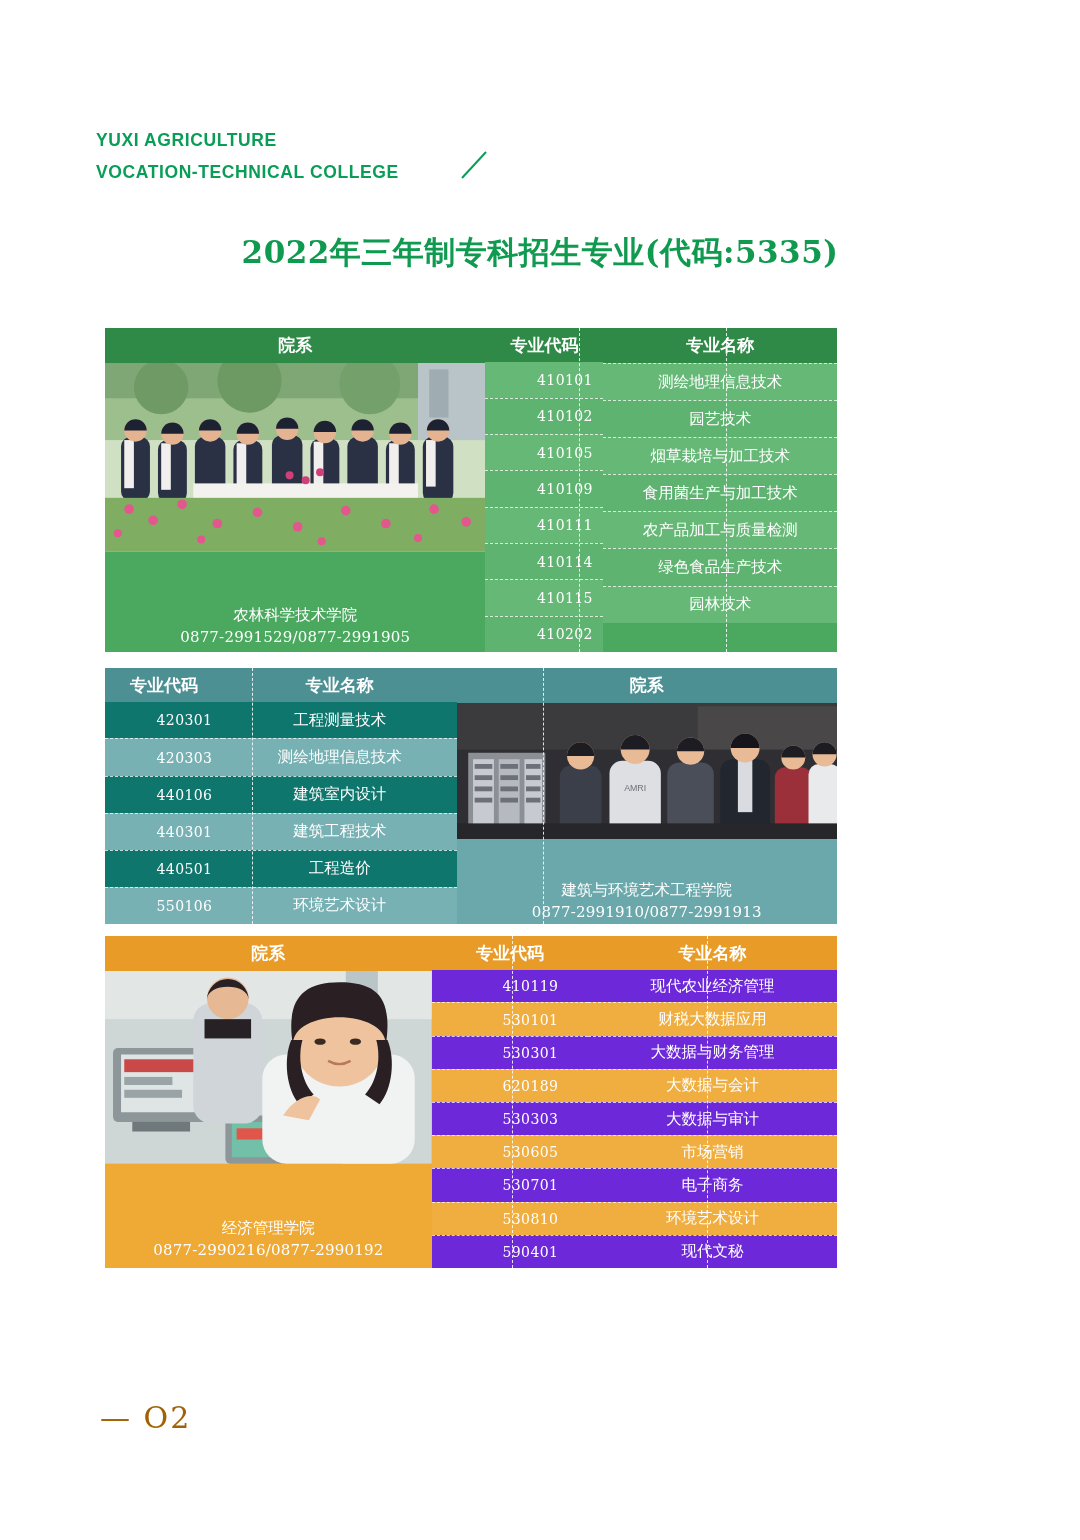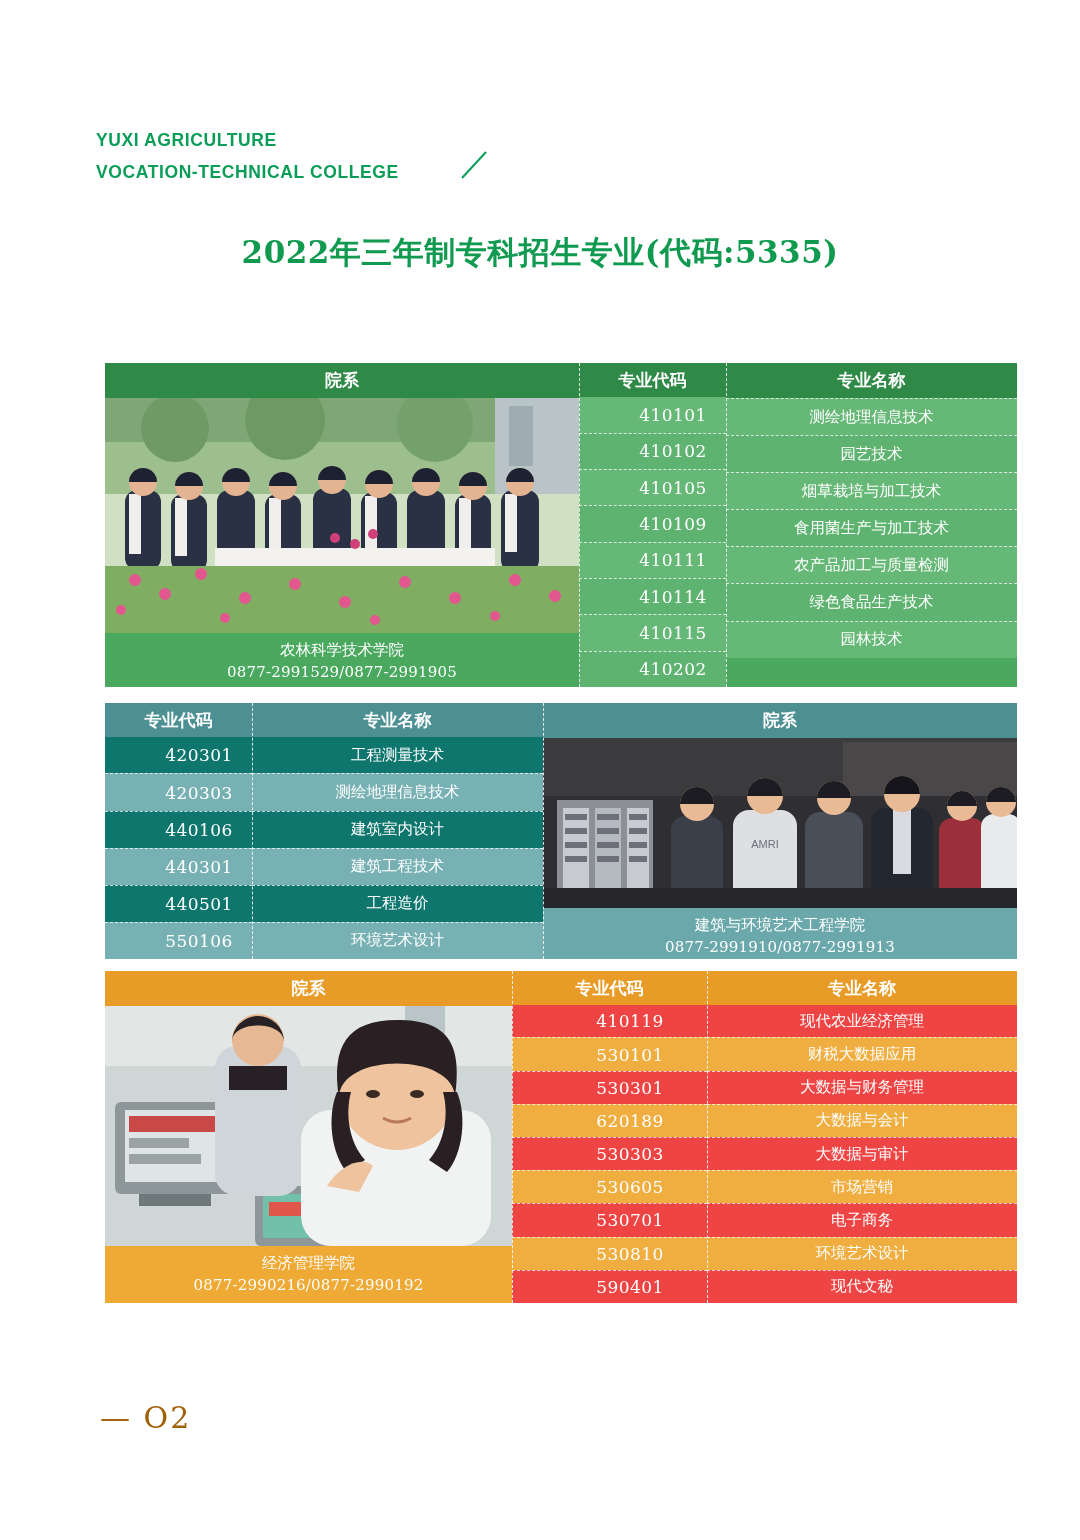--- a/index.html
+++ b/index.html
@@ -43,24 +43,23 @@
     font-family: "DejaVu Serif", serif;
     font-weight: bold;
     font-size: 31px;
     letter-spacing: 0.5px;
   }
 
   
   .block {
     position: absolute;
     left: 105px;
-    width: 912px;
+    width: 732px;
     box-sizing: border-box;
     display: flex;
-    margin-top: 35px;
   }
 
   .col-photo {
     position: relative;
     display: flex;
     flex-direction: column;
   }
   .hdr {
     height: 35px;
     display: flex;
@@ -93,21 +92,21 @@
     flex-direction: column;
   }
   .cell {
     display: flex;
     align-items: center;
     justify-content: center;
     color: #ffffff;
     font-size: 15.5px;
     font-family: "DejaVu Sans", sans-serif;
   }
-  .cell.code { font-family: "DejaVu Serif", serif; font-size: 17px; letter-spacing: .4px; padding-left: 41px;}
+  .cell.code { font-family: "DejaVu Serif", serif; font-size: 14px; letter-spacing: .4px; padding-left: 41px;}
 
   
   .dashed-v {
     position: absolute;
     top: 0;
     bottom: 0;
     border-left: 1px dashed rgba(255,255,255,0.85);
   }
   .dashed-h {
     border-top: 1px dashed rgba(255,255,255,0.75);
@@ -121,21 +120,21 @@
 
   
   #block2 { top: 668px; height: 256px; background: #6aa8ab; }
   #block2 .hdr { background: #4d9094; }
   #block2 .cell { background: #0f766e; }
   #block2 .cell:nth-child(odd) { background: #78b1b4; }
 
   
   #block3 { top: 936px; height: 332px; background: #efa935; }
   #block3 .hdr { background: #e89b27; }
-  #block3 .cell { background: #ef4444; }
+  #block3 .cell { background: #6d28d9; }
   #block3 .cell:nth-child(odd) { background: #efae3f; }
 
   .page-number {
     position: absolute;
     left: 100px;
     top: 1400px;
     color: #a16207;
     font-family: "DejaVu Serif", serif;
     font-size: 30px;
     letter-spacing: 2px;

